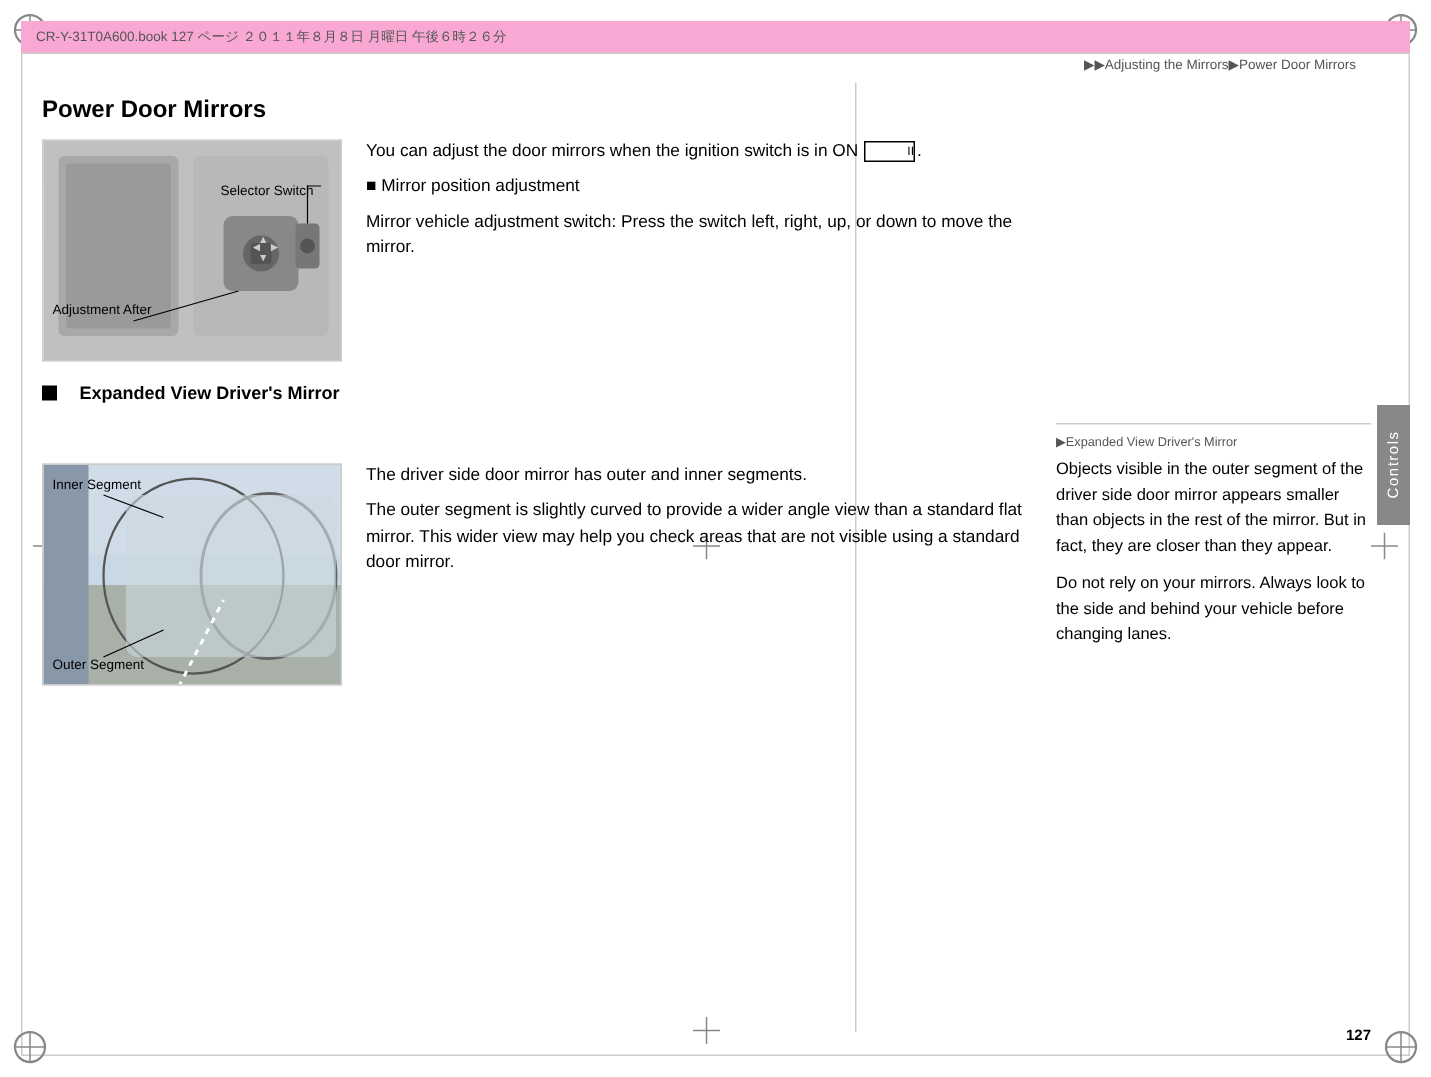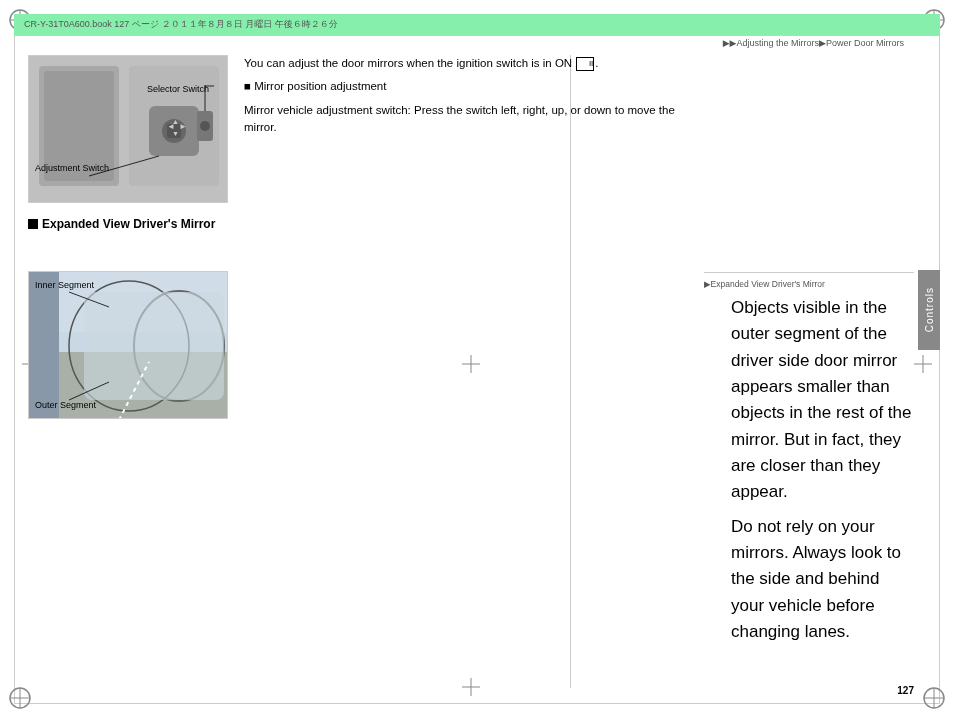--- a/index.html
+++ b/index.html
@@ -39,21 +39,21 @@
       top: 14px;
       left: 14px;
       right: 14px;
       height: 22px;
       border-bottom: 1px solid #ccc;
       display: flex;
       align-items: center;
       padding: 0 10px;
       font-size: 9px;
       color: #555;
-      background: #86efac;
+      background: #f9a8d4;
     }
 
     
     .side-tab {
       position: absolute;
       right: 14px;
       top: 270px;
       width: 22px;
       height: 80px;
       background: #888;
@@ -140,21 +140,21 @@
       font-size: 11.5px;
       line-height: 1.5;
     }
 
     .text-block p { margin-bottom: 6px; }
     .text-block .bold { font-weight: normal; }
 
     .sub-section-header {
       display: flex;
       align-items: center;
-      gap: 4px;
+      gap: 15px;
       font-weight: bold;
       font-size: 12px;
       margin-bottom: 8px;
     }
     .sub-section-header .square {
       width: 10px;
       height: 10px;
       background: #000;
       display: inline-block;
     }
@@ -202,31 +202,30 @@
     .right-panel-inner {
       padding-top: 10px;
     }
     .right-label-header {
       font-size: 8.5px;
       color: #555;
       margin-bottom: 6px;
     }
 
     .right-text {
-      font-size: 17px;
+      font-size: 11px;
       line-height: 1.55;
       color: #000;
-      margin-left: 27px;
     }
     .right-text p { margin-bottom: 8px; }
 
     
     .ignition-icon {
       display: inline-block;
-      width: 18px;
+      width: 34px;
       height: 14px;
       border: 1.5px solid #000;
       vertical-align: middle;
       font-size: 8px;
       text-align: right;
       line-height: 11px;
       margin: 0 1px;
     }
 
     .sub-section-wrapper {
@@ -313,20 +312,21 @@
 <div class="side-tab">
   <span class="side-tab-text">Controls</span>
 </div>
 
 <div class="page-number">127</div>
 
 <div class="vertical-divider"></div>
 
 <div style="position:absolute; top:55px; left:28px; right:260px; bottom:30px;">
 
+  <div class="section-title">Power Door Mirrors</div>
 
   <div class="top-section">
 
     <div class="image-box">
       <div class="mirror-image">
         
         <svg width="200" height="148" viewBox="0 0 200 148" xmlns="http://www.w3.org/2000/svg">
 
           <rect x="0" y="0" width="200" height="148" fill="#c0c0c0"></rect>
           <rect x="10" y="10" width="80" height="120" rx="4" fill="#a8a8a8"></rect>
@@ -345,21 +345,21 @@
           <text x="150" y="73" font-size="8" fill="#ccc">►</text>
           <text x="143" y="68" font-size="7" fill="#ccc">▲</text>
           <text x="143" y="80" font-size="7" fill="#ccc">▼</text>
 
           <line x1="130" y1="100" x2="60" y2="120" stroke="#000" stroke-width="0.8"></line>
           <line x1="176" y1="55" x2="176" y2="30" stroke="#000" stroke-width="0.8"></line>
           <line x1="176" y1="30" x2="185" y2="30" stroke="#000" stroke-width="0.8"></line>
         </svg>
         
         <div class="img-label label-adjustment" style="line-height:1.2;">
-          <span>Adjustment Switch</span>
+          <span>Adjustment After</span>
         </div>
         <div class="img-label label-selector" style="line-height:1.2;">
           <span>Selector Switch</span>
         </div>
       </div>
     </div>
 
     <div class="text-block">
       <p>
         <span>You can adjust the door mirrors when the ignition switch is in ON</span>
@@ -410,27 +410,29 @@
           <div class="img-label img-label-inner">
             <span>Inner Segment</span>
           </div>
           <div class="img-label img-label-outer">
             <span>Outer Segment</span>
           </div>
         </div>
       </div>
 
       <div class="sub-text-block">
+        <p>The driver side door mirror has outer and inner segments.</p>
+        <p>The outer segment is slightly curved to provide a wider angle view than a standard flat mirror. This wider view may help you check areas that are not visible using a standard door mirror.</p>
       </div>
     </div>
   </div>
 
 </div>
 
-<div style="position:absolute; top:58px; right:40px; width:210px; bottom:30px;">
+<div style="position:absolute; top:68px; right:40px; width:210px; bottom:30px;">
   <div class="right-panel-inner">
     <div style="height:200px;"></div>
     <div class="right-panel-section">
       <div class="right-label-header">▶Expanded View Driver's Mirror</div>
       <div class="right-text">
         <p>Objects visible in the outer segment of the driver side door mirror appears smaller than objects in the rest of the mirror. But in fact, they are closer than they appear.</p>
         <p>Do not rely on your mirrors. Always look to the side and behind your vehicle before changing lanes.</p>
       </div>
     </div>
   </div>

